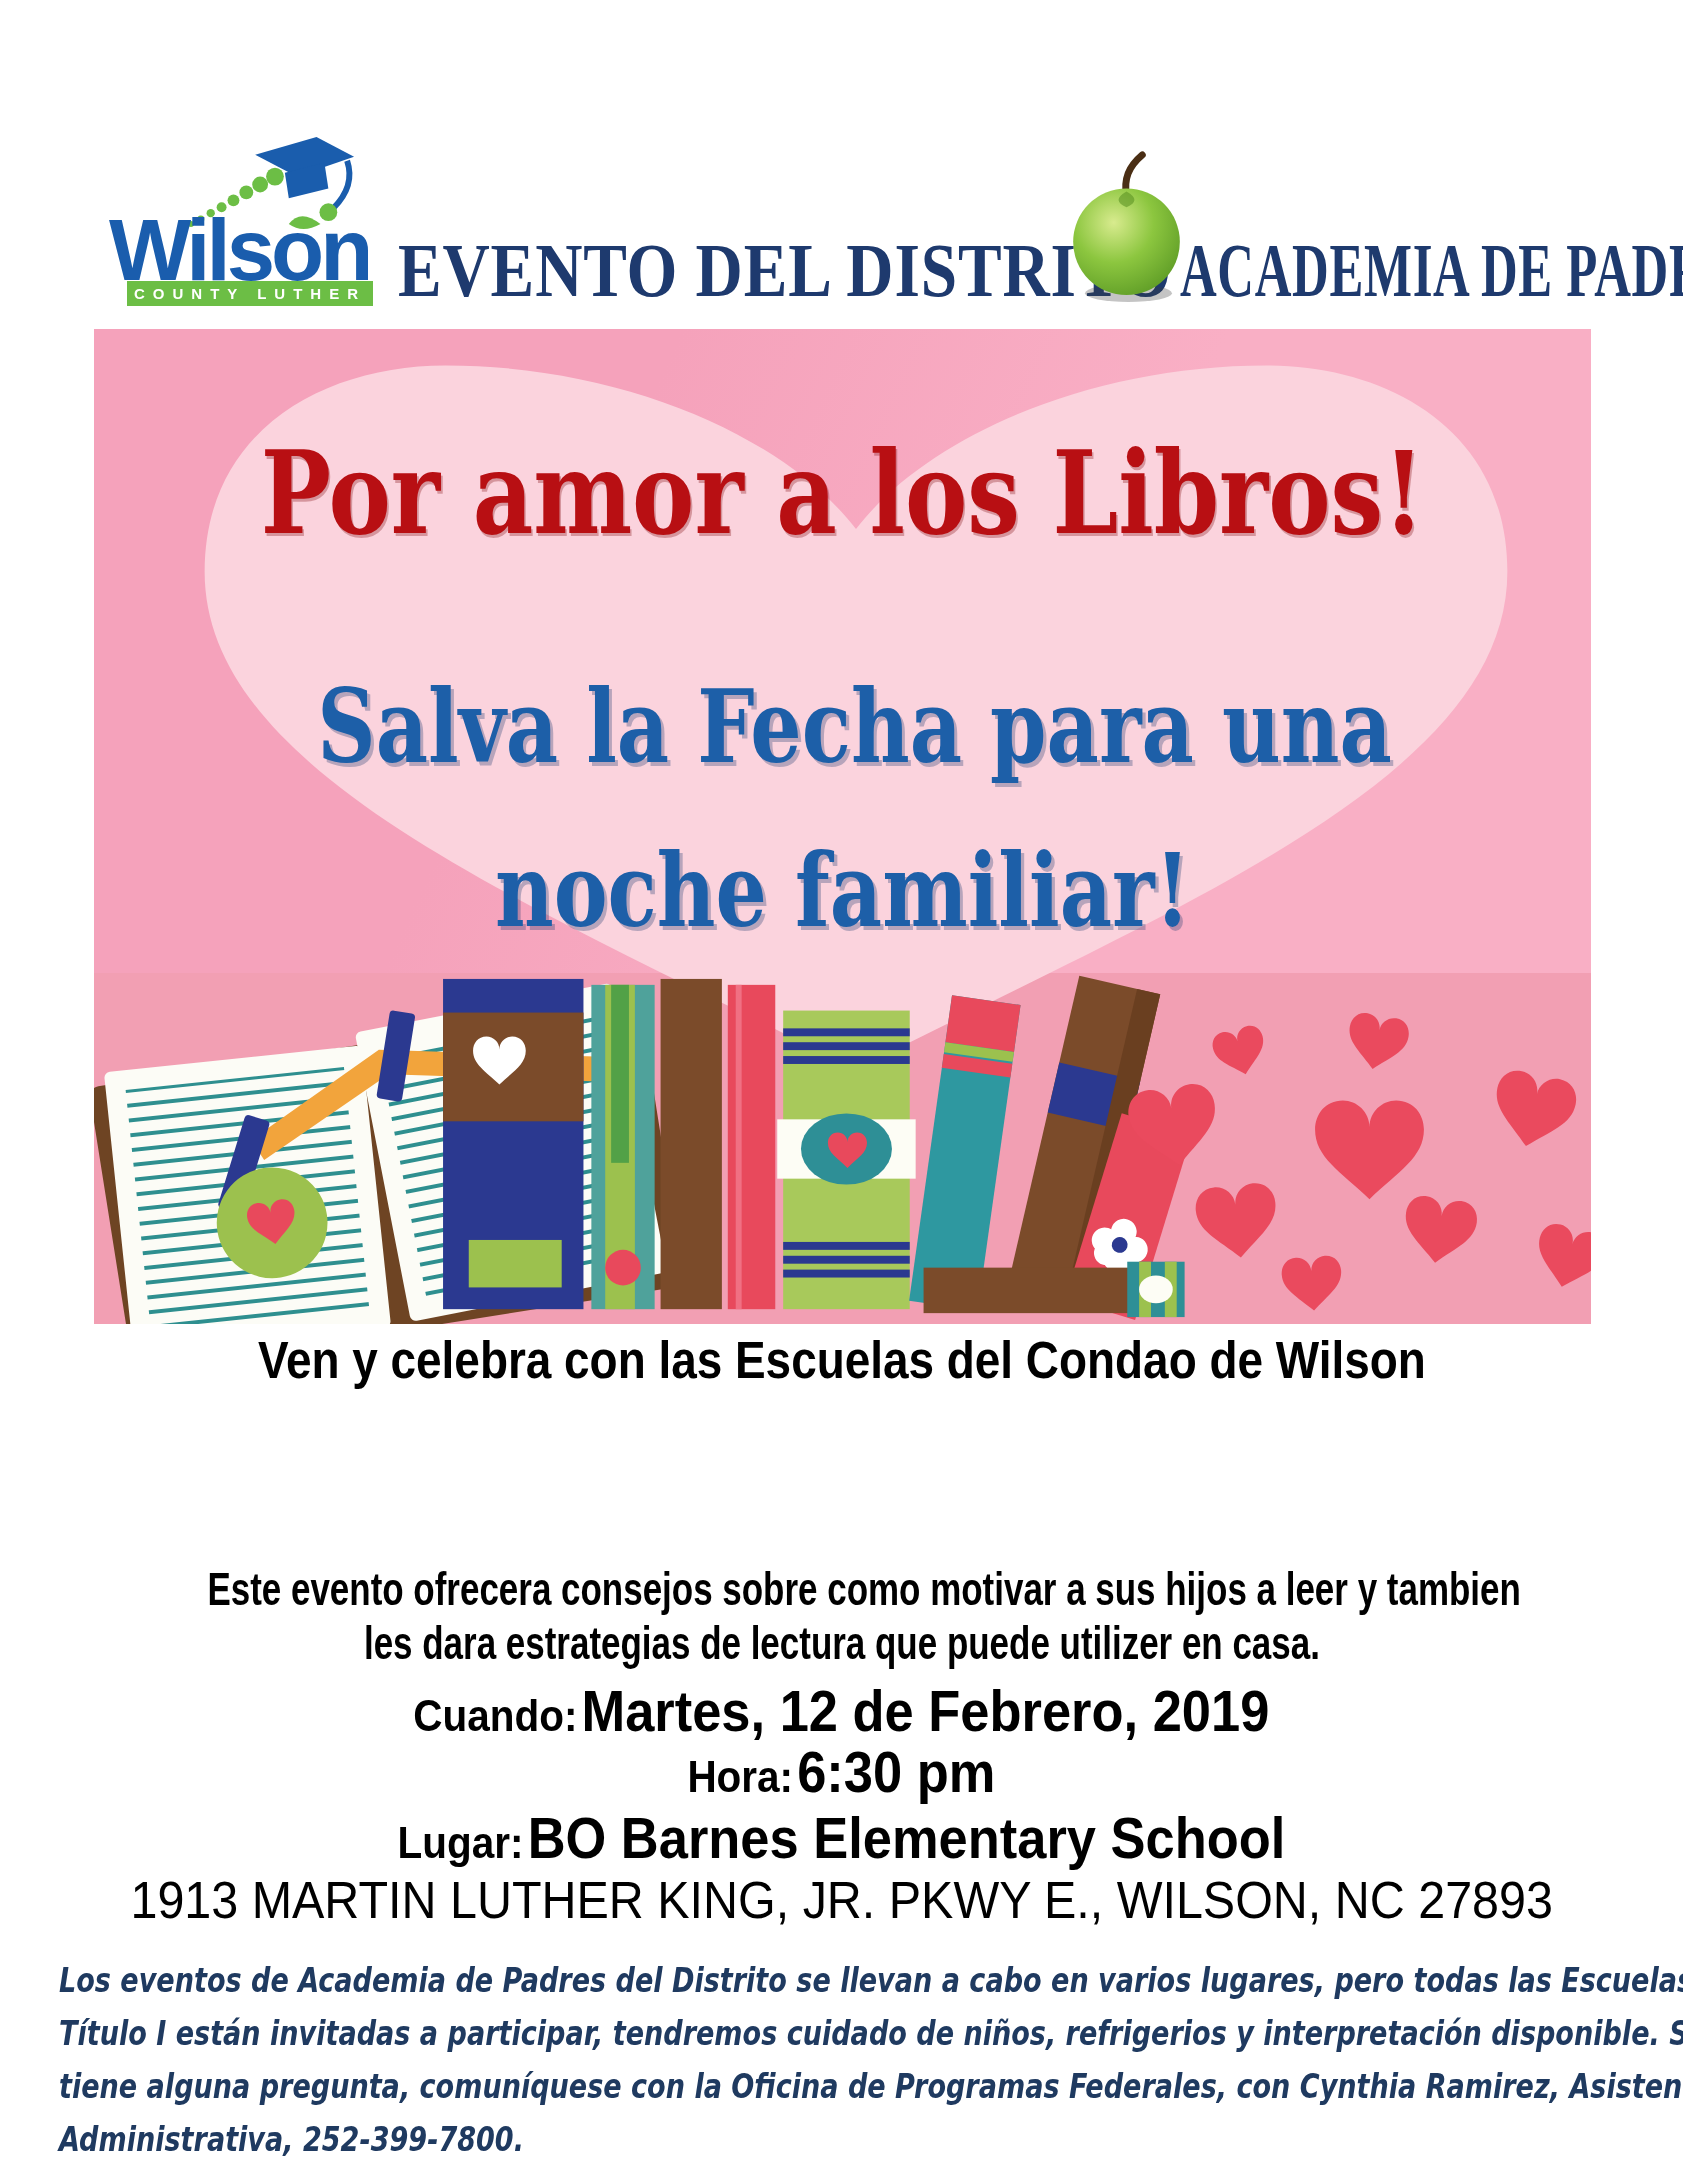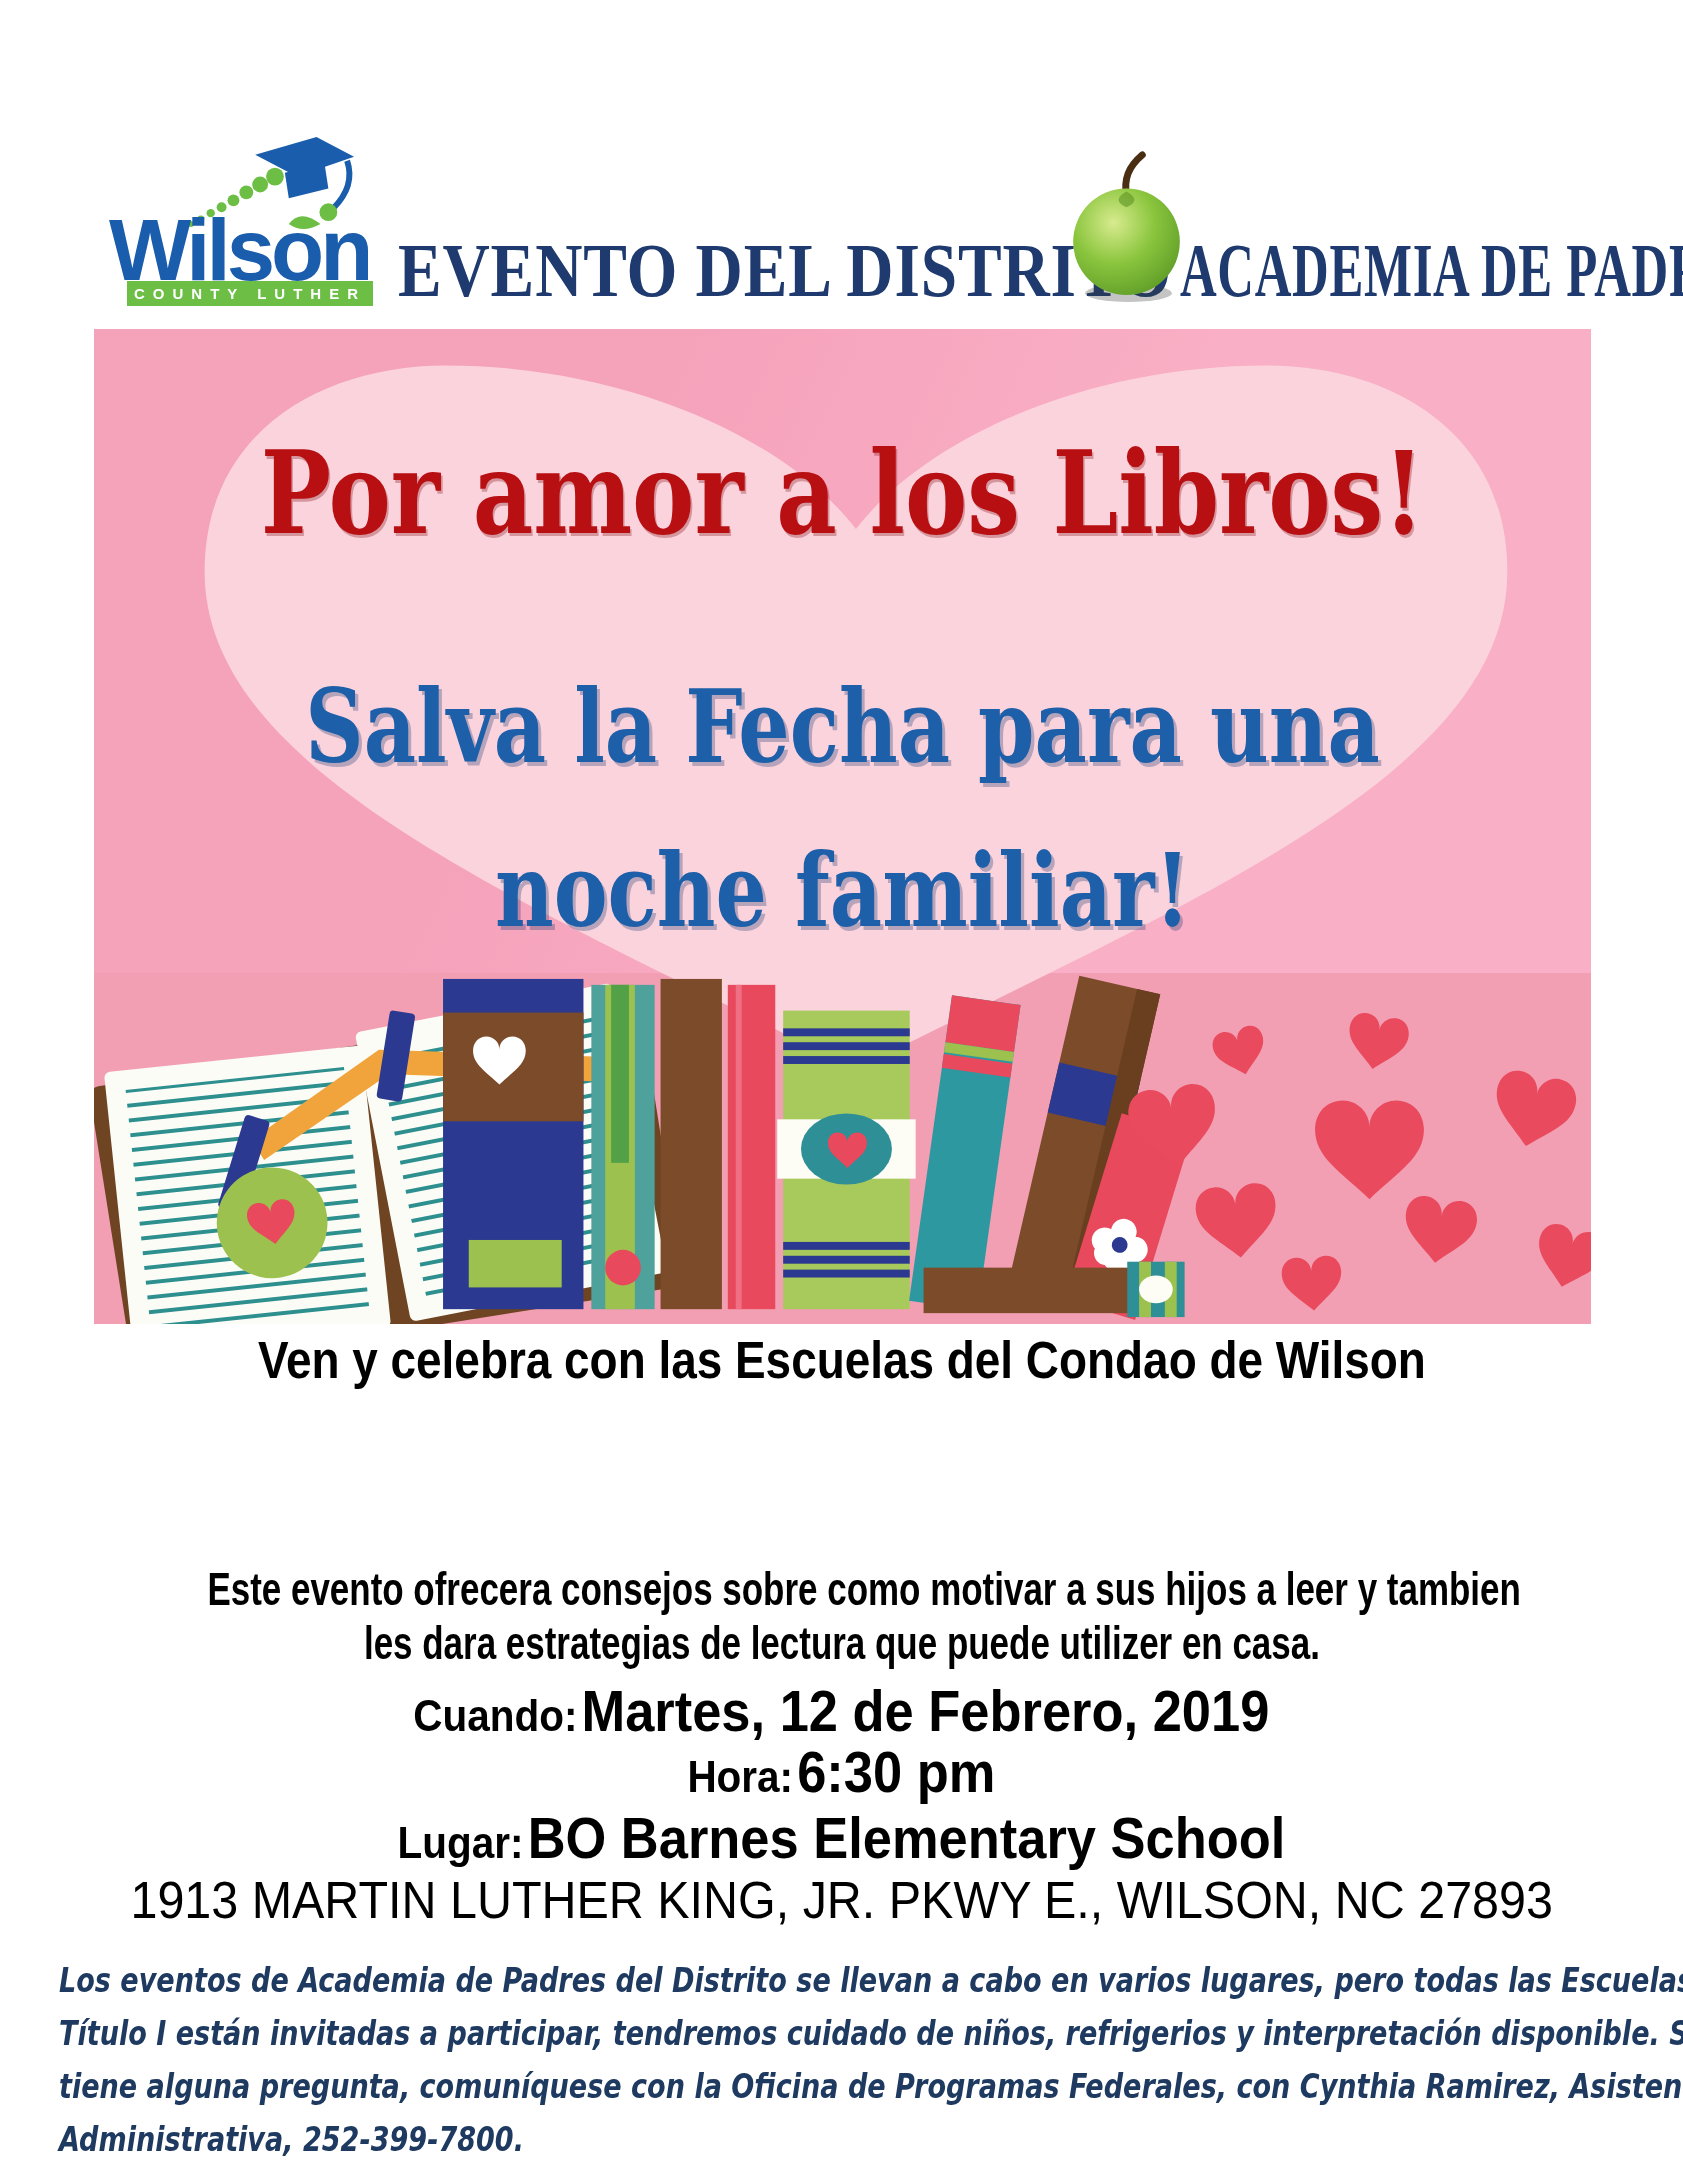--- a/index.html
+++ b/index.html
@@ -31,21 +31,21 @@
               overflow:hidden; }
   .band { position:absolute; left:0; bottom:0; width:100%; height:351px;
           background:#F29FB3; z-index:1; }
   .big-heart { position:absolute; left:54px; top:8px; z-index:2; }
   .illus { position:absolute; left:0; bottom:0; z-index:3; }
   .t-red,.t-blue { position:absolute; width:100%; text-align:center; z-index:4;
                    font-family:"DejaVu Serif", serif; font-weight:bold; line-height:1; }
   .t-red  { top:107px; color:#B80F13; font-size:114px;
             text-shadow:2px 3px 0 rgba(125,8,10,0.30); }
   .t-blue { color:#1D5FA8; font-size:101px; text-shadow:4px 4px 0 rgba(25,55,110,0.30); }
-  .t-blue.t1 { top:347px; }
+  .t-blue.t1 { top:347px;padding-left:12px; }
   .t-blue.t2 { top:511px; }
   .t-red  .cx { transform:scaleX(0.82); }
   .t-blue .cx { transform:scaleX(0.80); }
 
   
   .c { position:absolute; left:0; width:100%; text-align:center; line-height:1; }
   .cx { display:inline-block; white-space:nowrap; transform-origin:50% 50%; }
   .intro { top:1335px; font-weight:bold; font-size:51px; }
   .intro .cx { transform:scaleX(0.90); }
   .headline { top:1422px; font-weight:bold; font-size:121px; }

